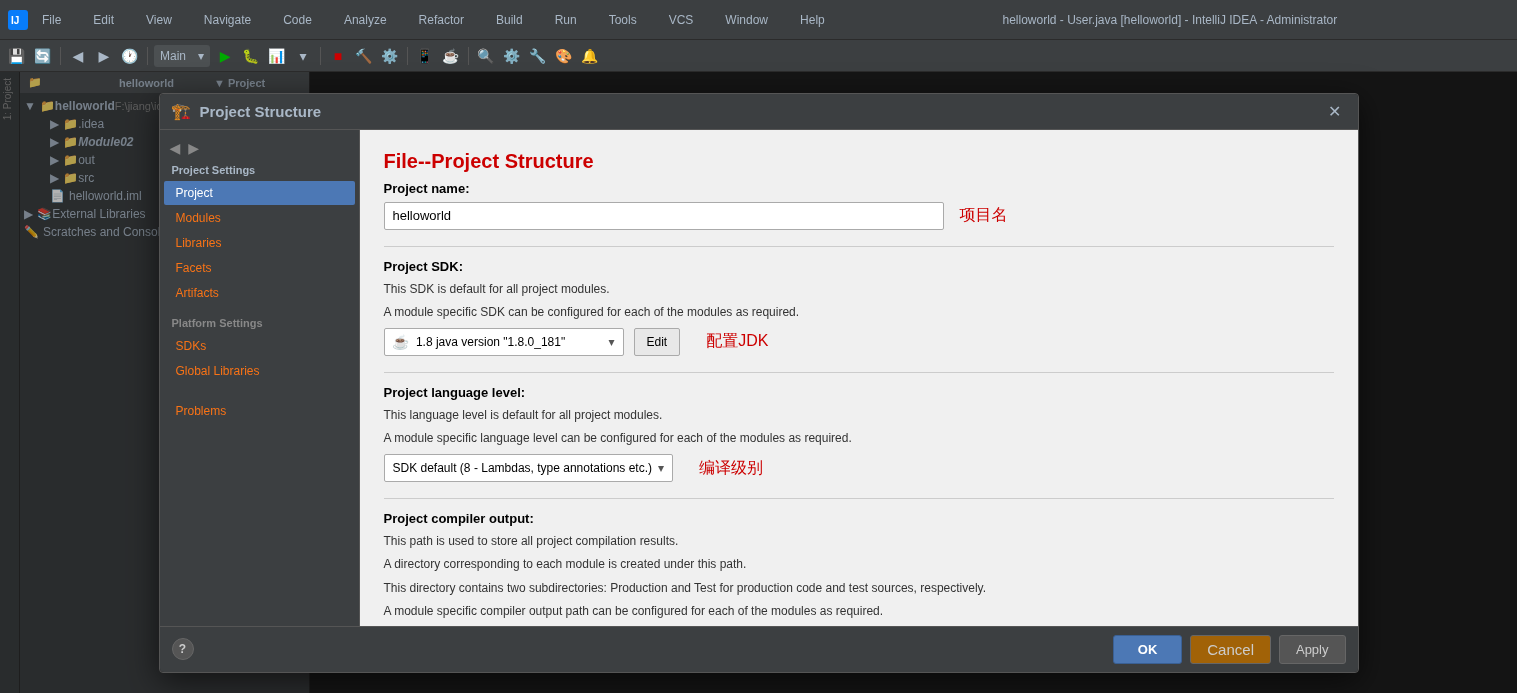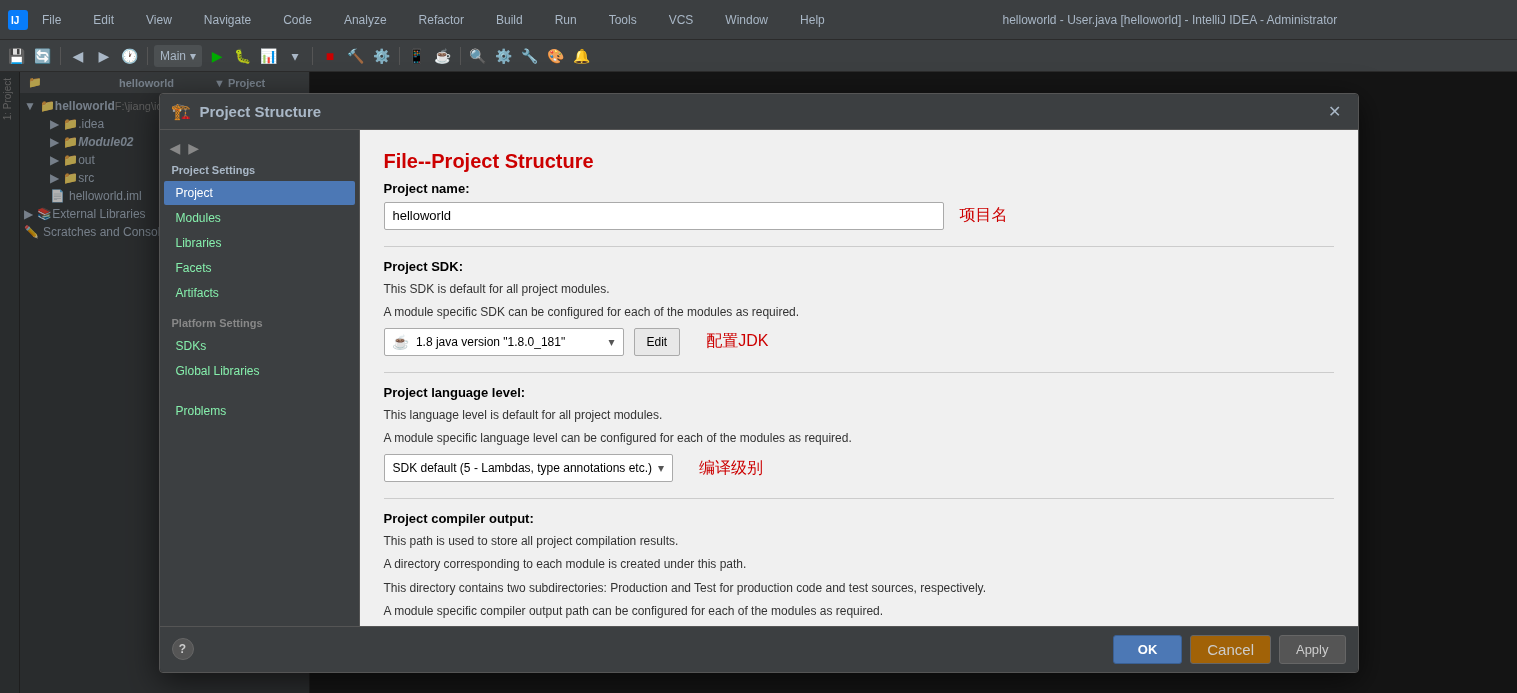--- a/index.html
+++ b/index.html
@@ -69,21 +69,21 @@
     .toolbar-separator { width: 1px; height: 18px; background: #555; margin: 0 2px; }
     .toolbar-run-combo {
       display: flex; align-items: center;
       background: #4c5052;
       border-radius: 3px;
       padding: 0 6px;
       height: 22px;
       font-size: 12px;
       color: #a9b7c6;
       cursor: pointer;
-      gap: 4px;
+      gap: 12px;
     }
 
     
     .ide-main {
       display: flex;
       height: calc(693px - 72px);
     }
 
     
     .vertical-tabs {
@@ -221,21 +221,21 @@
       border: none;
       color: #888;
       cursor: pointer;
       font-size: 14px;
       padding: 0 2px;
     }
     .dialog-nav-item {
       padding: 5px 12px;
       cursor: pointer;
       font-size: 12px;
-      color: #86efac;
+      color: #f97316;
       border-radius: 2px;
       margin: 1px 4px;
     }
     .dialog-nav-item.active {
       background: #4c78b5;
       color: #fff;
     }
     .dialog-nav-section {
       font-size: 11px;
       font-weight: bold;
@@ -582,21 +582,21 @@
         </div>
 
         <hr class="divider-line">
 
         <div class="section-block">
           <div class="section-label">Project language level:</div>
           <div class="section-desc">This language level is default for all project modules.</div>
           <div class="section-desc">A module specific language level can be configured for each of the modules as required.</div>
           <div class="sdk-row">
             <div class="lang-dropdown">
-              <span class="lang-dropdown-text">SDK default (5 - Lambdas, type annotations etc.)</span>
+              <span class="lang-dropdown-text">SDK default (8 - Lambdas, type annotations etc.)</span>
               <span class="lang-dropdown-arrow">▾</span>
             </div>
             <span class="annotation-red">编译级别</span>
           </div>
         </div>
 
         <hr class="divider-line">
 
         <div class="section-block">
           <div class="section-label">Project compiler output:</div>

